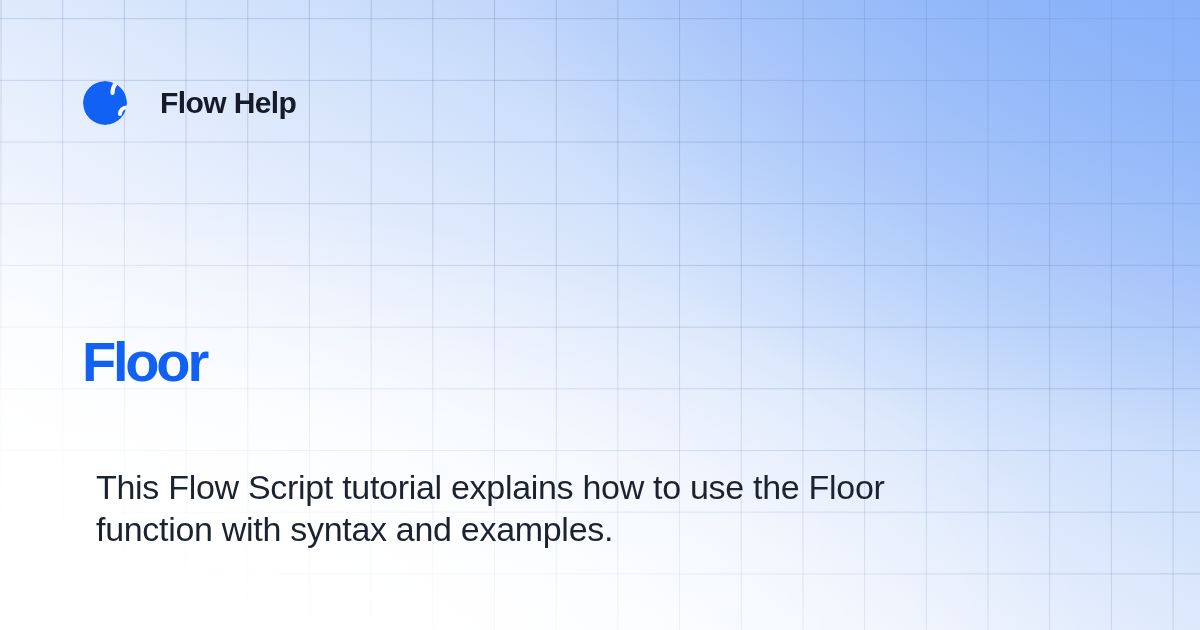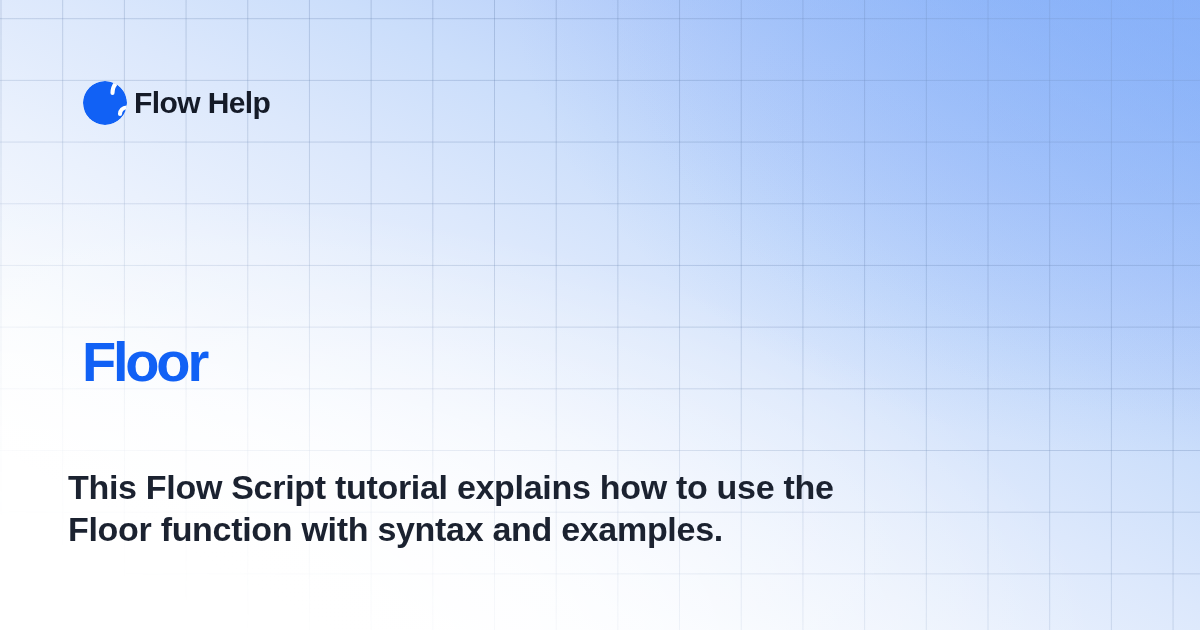--- a/index.html
+++ b/index.html
@@ -90,21 +90,21 @@
     background:radial-gradient(70% 95% at 103% -4%,
       rgba(150,187,250,0.42) 0%,
       rgba(150,187,250,0.18) 45%,
       rgba(150,187,250,0) 75%);
   }
 
   
   .brand {
     position:absolute;
     left:82px; top:80px;
-    display:flex; align-items:center; gap:6px;
+    display:flex; align-items:center; gap:32px;
   }
   .brand-mark { width:46px; height:46px; display:block; flex:none; }
   .brand-name {
     font-size:30px;
     font-weight:bold;
     letter-spacing:-0.6px;
     color:#151b28;
     white-space:nowrap;
     line-height:1;
   }
@@ -115,24 +115,24 @@
     left:82px; top:334px;
     font-size:56px;
     font-weight:bold;
     letter-spacing:-3.2px;
     line-height:1;
     color:#1161f5;
     white-space:nowrap;
   }
   .hero-subtitle {
     position:absolute;
-    left:68px; top:466px;
+    left:96px; top:466px;
     width:810px;
     font-size:34px;
-    font-weight:bold;
+    font-weight:normal;
     line-height:1.24;
     letter-spacing:-0.3px;
     color:#1b2230;
   }
 </style>
 </head>
 <body>
 
 <div id="card">
 

